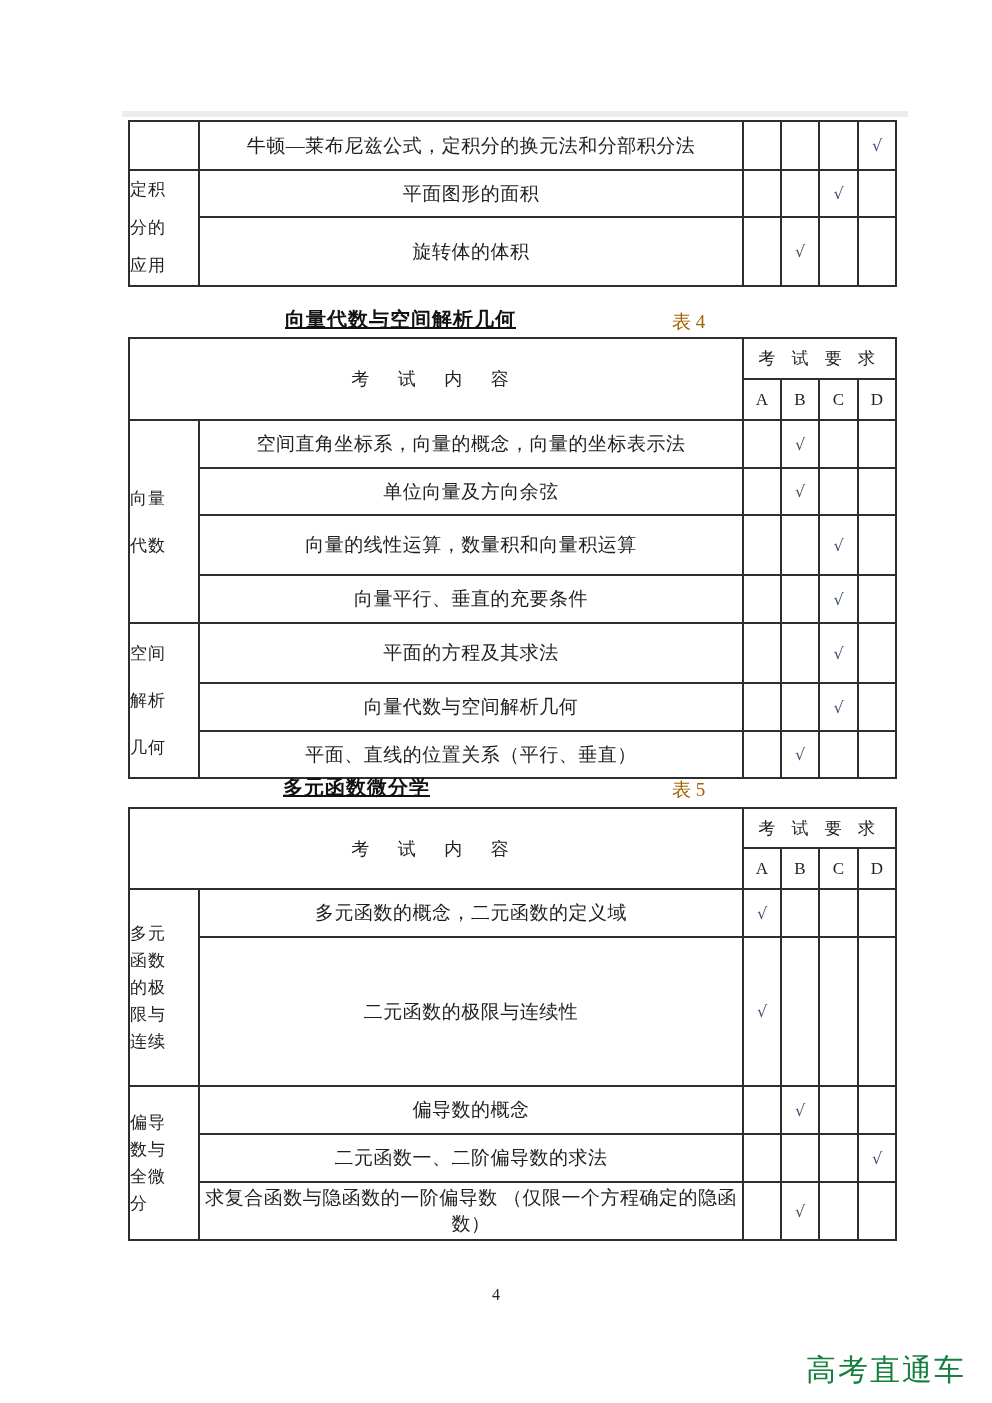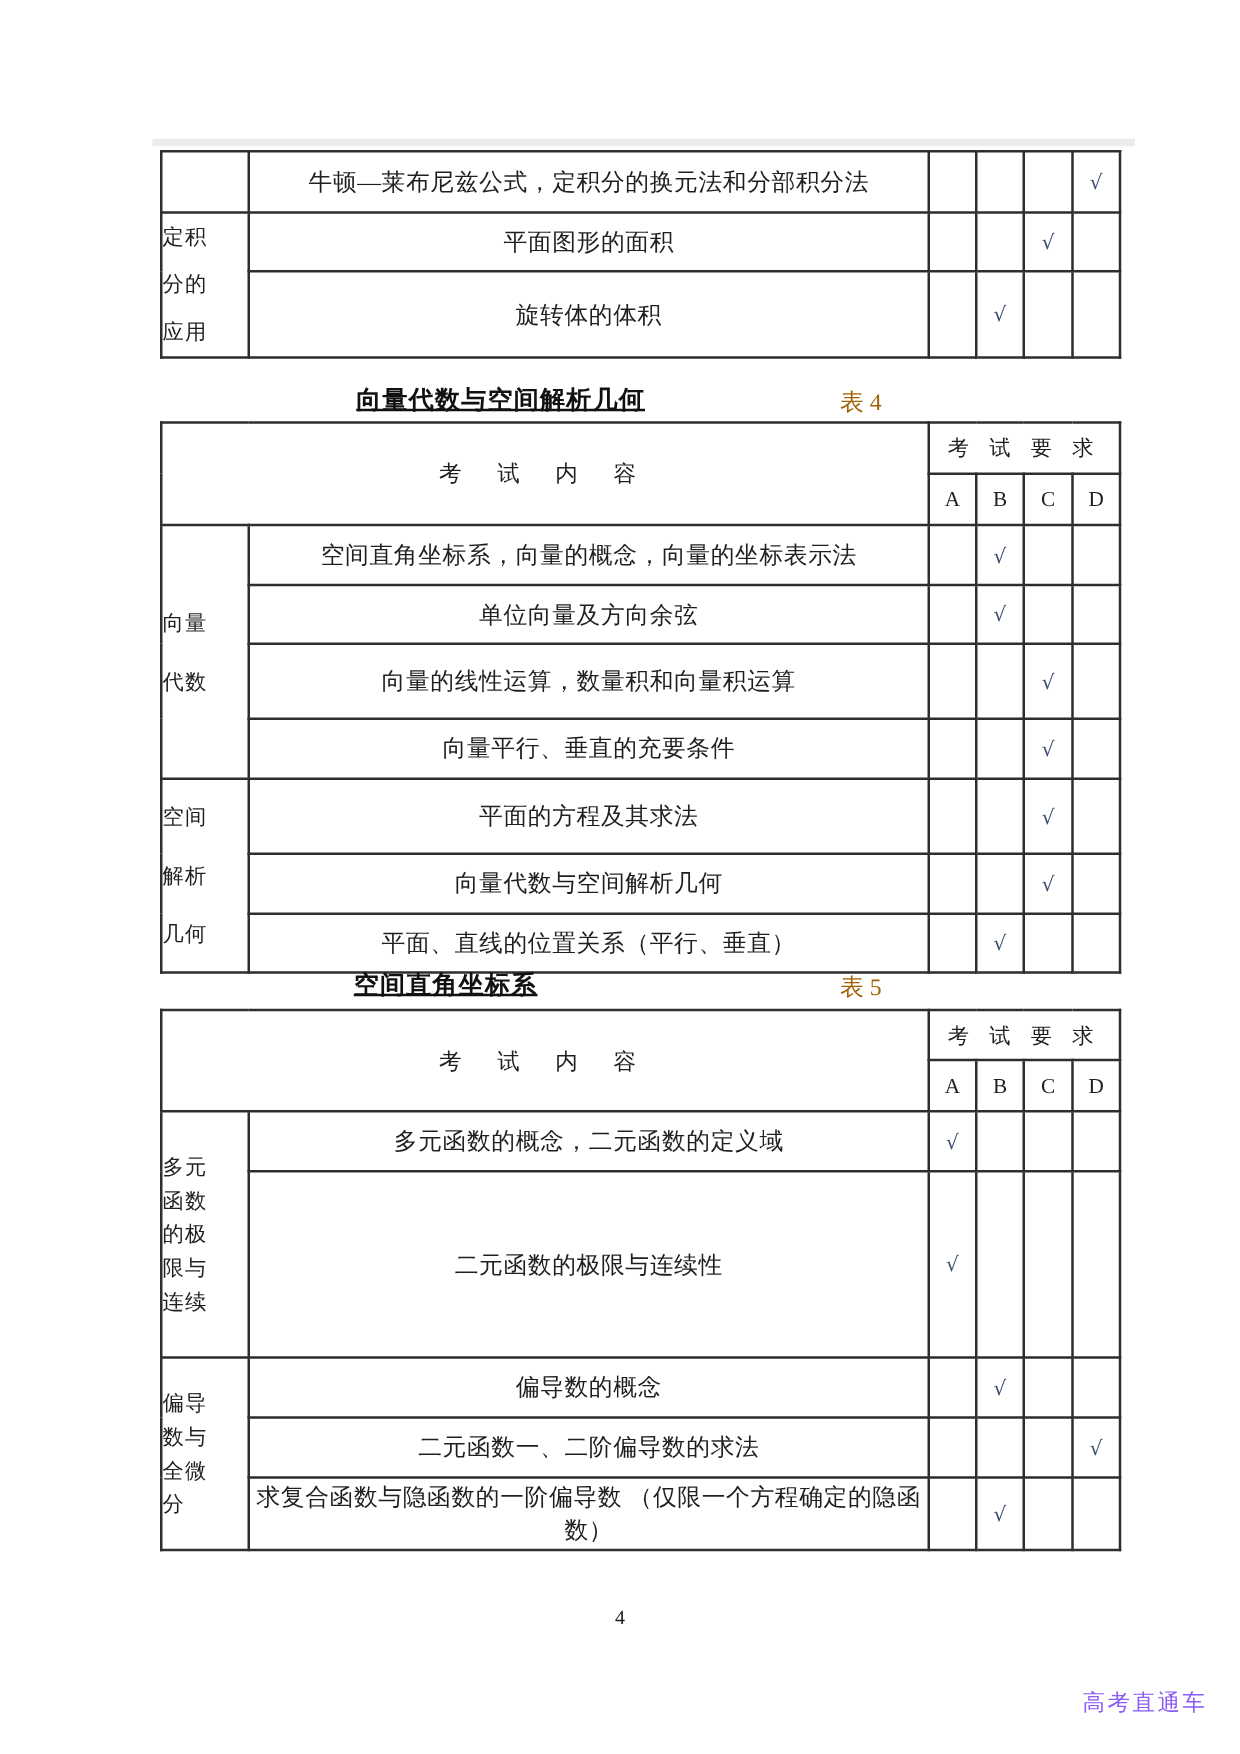--- a/index.html
+++ b/index.html
@@ -77,22 +77,22 @@
     color: #a16207;
   }
   .page-number {
     left: 0; right: 0;
     text-align: center;
     font-size: 16px;
     color: #222;
   }
   .watermark {
     font-family: "Liberation Sans", "DejaVu Sans", sans-serif;
-    font-size: 18px;
-    color: #8b5cf6;
+    font-size: 30px;
+    color: #15803d;
     letter-spacing: 2px;
   }
 </style>
 </head>
 <body>
 
 <div class="abs scan-strip" style="left:122px; top:111px; width:786px; height:6px;"></div>
 
 <table class="doc-table t1" style="left:128px; top:120px; width:767px;">
   <colgroup>
@@ -205,21 +205,21 @@
   <tr style="height:47px">
     <td class="content-cell">平面、直线的位置关系（平行、垂直）</td>
     <td class="mark-cell"></td>
     <td class="mark-cell">√</td>
     <td class="mark-cell"></td>
     <td class="mark-cell"></td>
   </tr>
 </tbody>
   </table>
 
-<div class="abs section-title" style="left:283px; top:774px;">空间直角坐标系</div>
+<div class="abs section-title" style="left:283px; top:774px;">多元函数微分学</div>
 <div class="abs table-label" style="left:672px; top:777px;">表 5</div>
 
 <table class="doc-table t5" style="left:128px; top:807px; width:767px;">
   <colgroup>
     <col style="width:70px">
       <col style="width:544px">
     <col style="width:38px">
       <col style="width:38px">
       <col style="width:39px">
       <col style="width:38px">

